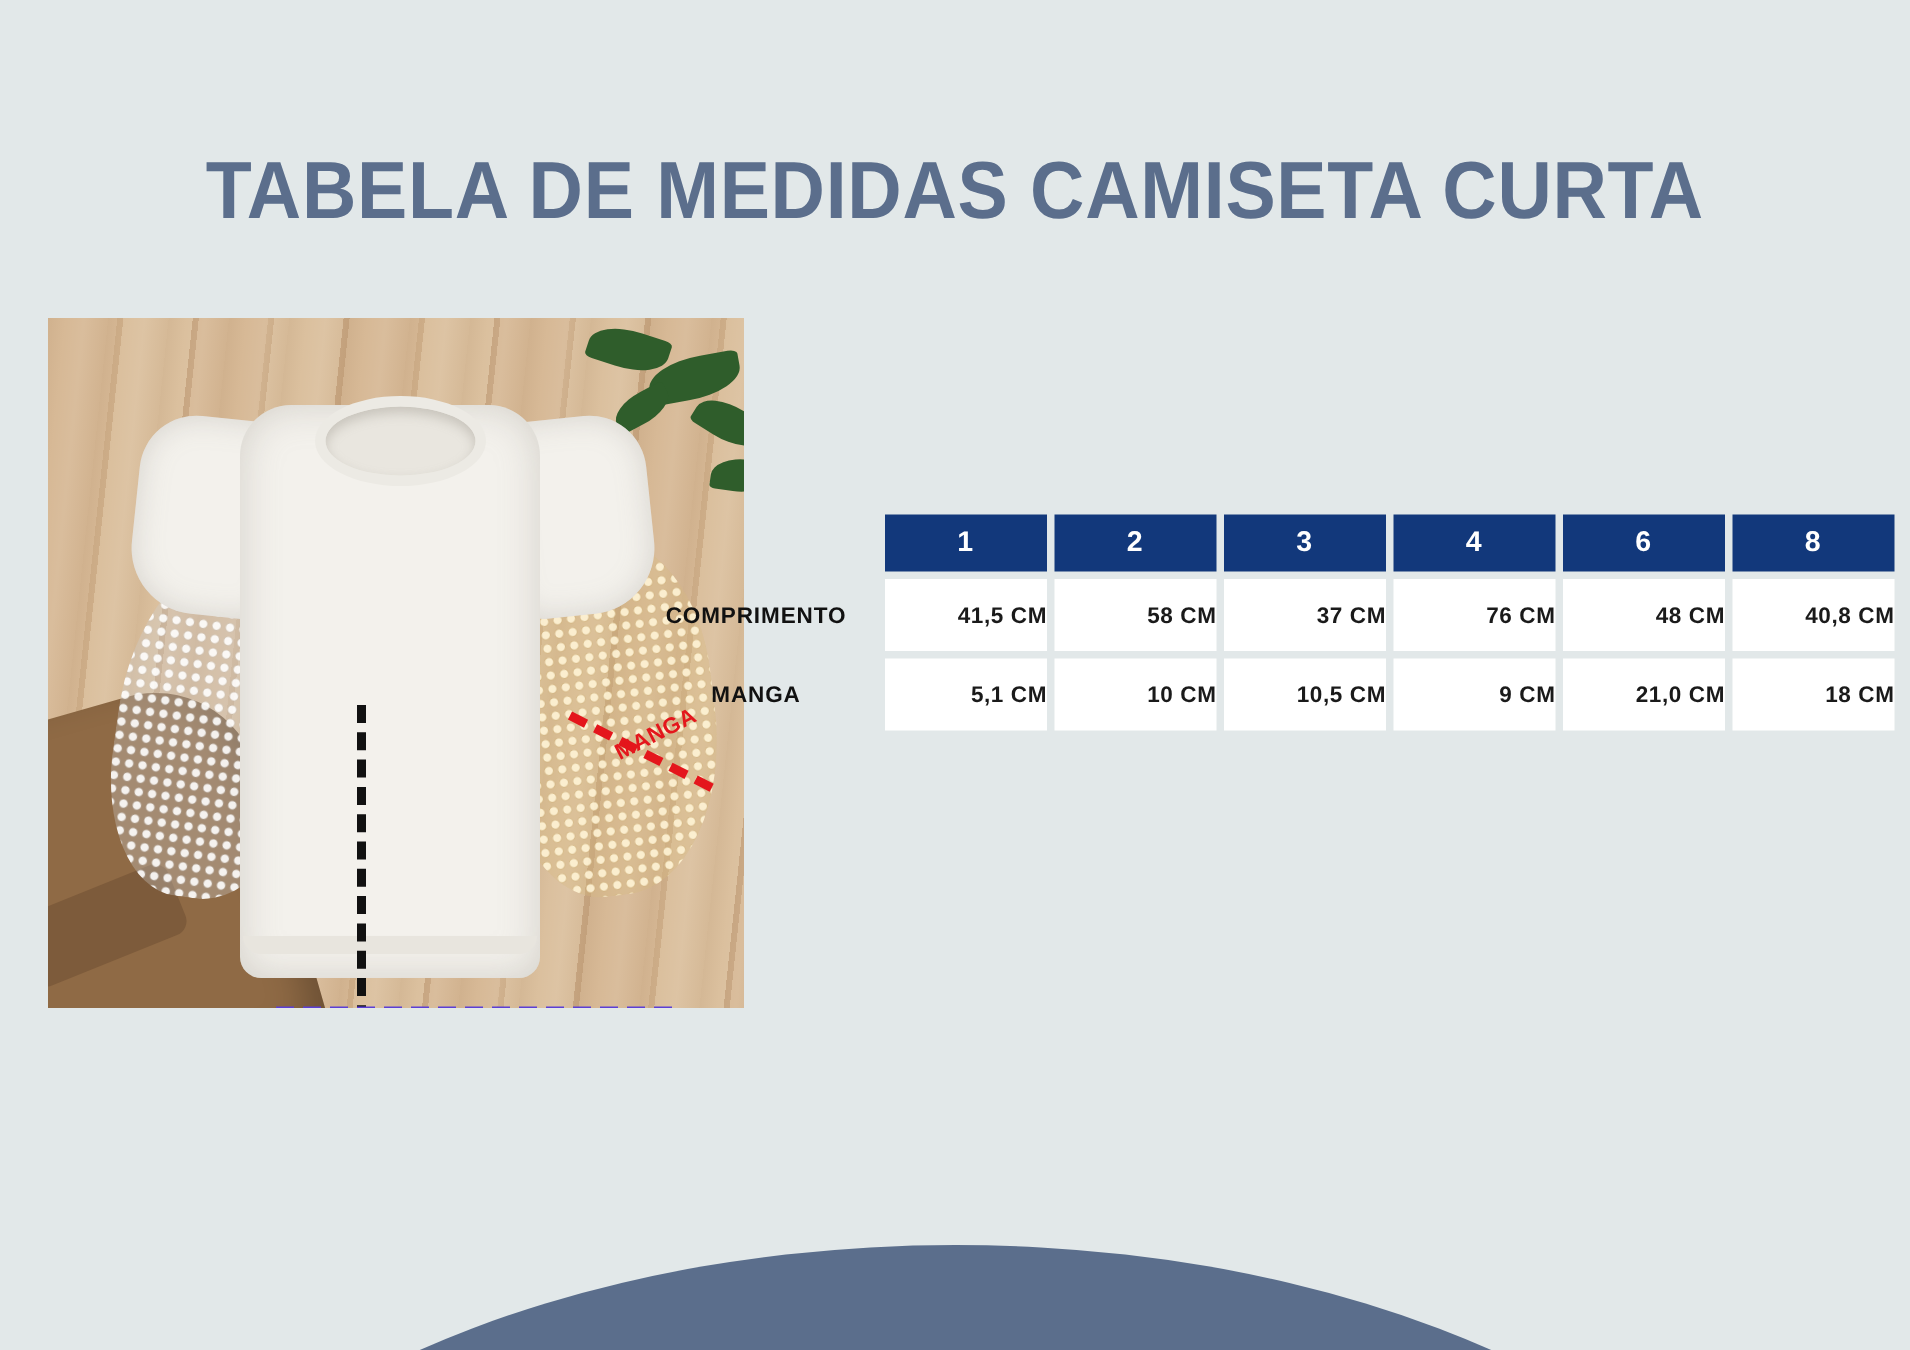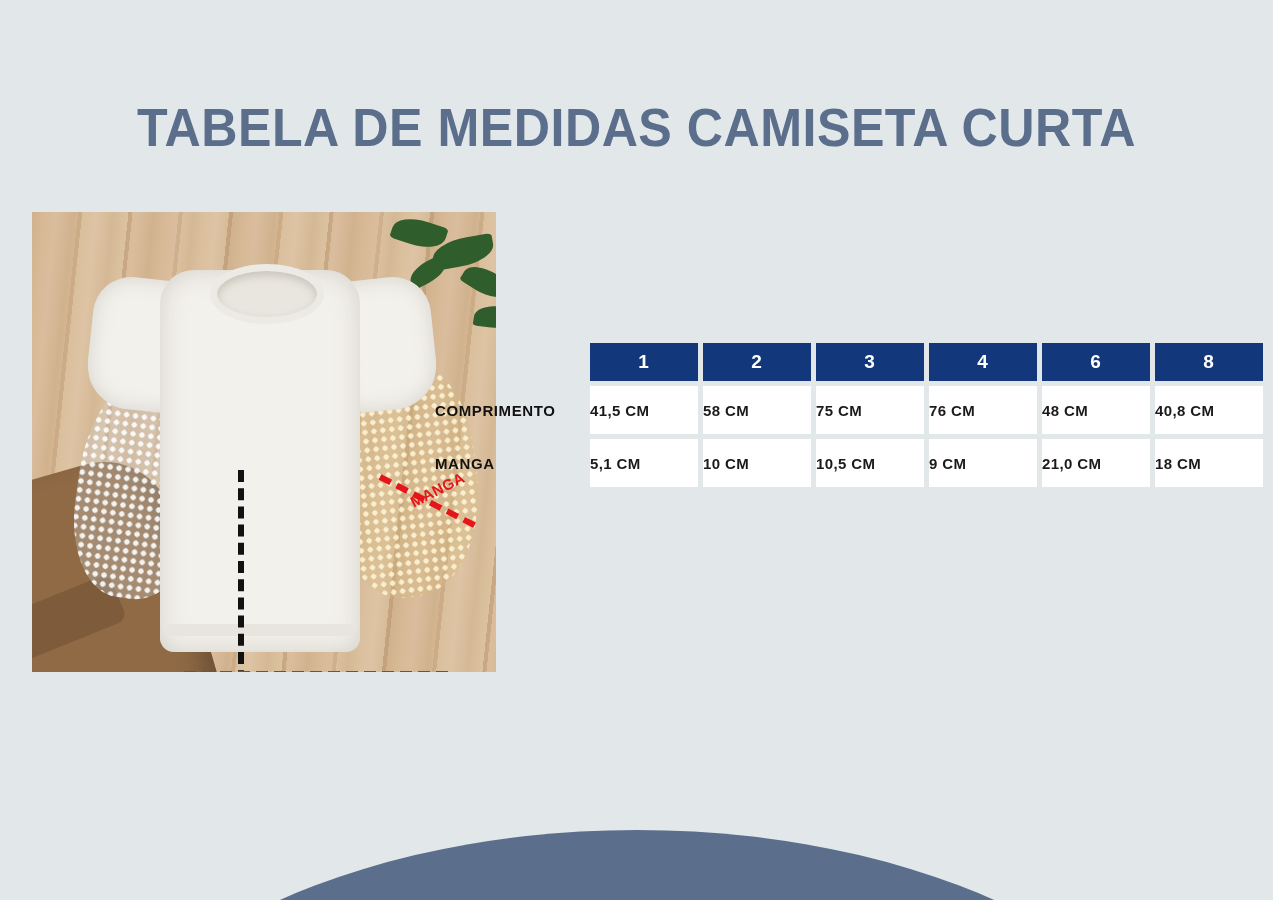--- a/index.html
+++ b/index.html
@@ -236,21 +236,21 @@
     top: 338px;
     border-collapse: separate;
     border-spacing: 5px;
   }
   .measure-table td, .measure-table th {
     padding: 0;
     margin: 0;
   }
   .row-label {
     background: transparent;
-    text-align: left;
+    text-align: center;
     font-size: 15px;
     font-weight: bold;
     color: #111111;
     letter-spacing: 0.6px;
     padding-right: 12px !important;
     width: 138px;
     white-space: nowrap;
   }
   .corner-cell {
     width: 138px;
@@ -267,21 +267,21 @@
     vertical-align: middle;
     letter-spacing: 1px;
   }
   .value-cell {
     background: #ffffff;
     color: #1a1a1a;
     font-size: 15px;
     font-weight: bold;
     width: 108px;
     height: 48px;
-    text-align: left;
+    text-align: right;
     vertical-align: middle;
     letter-spacing: 0.4px;
   }
 
   
   .bottom-arc {
     position: absolute;
     left: 50%;
     bottom: -260px;
     transform: translateX(-50%);
@@ -337,21 +337,21 @@
       <th class="size-head">4</th>
       <th class="size-head">6</th>
       <th class="size-head">8</th>
     </tr>
   </thead>
   <tbody>
     <tr>
       <td class="row-label">COMPRIMENTO</td>
       <td class="value-cell">41,5 CM</td>
       <td class="value-cell">58 CM</td>
-      <td class="value-cell">75 CM</td>
+      <td class="value-cell">37 CM</td>
       <td class="value-cell">76 CM</td>
       <td class="value-cell">48 CM</td>
       <td class="value-cell">40,8 CM</td>
     </tr>
     <tr>
       <td class="row-label">MANGA</td>
       <td class="value-cell">5,1 CM</td>
       <td class="value-cell">10 CM</td>
       <td class="value-cell">10,5 CM</td>
       <td class="value-cell">9 CM</td>

